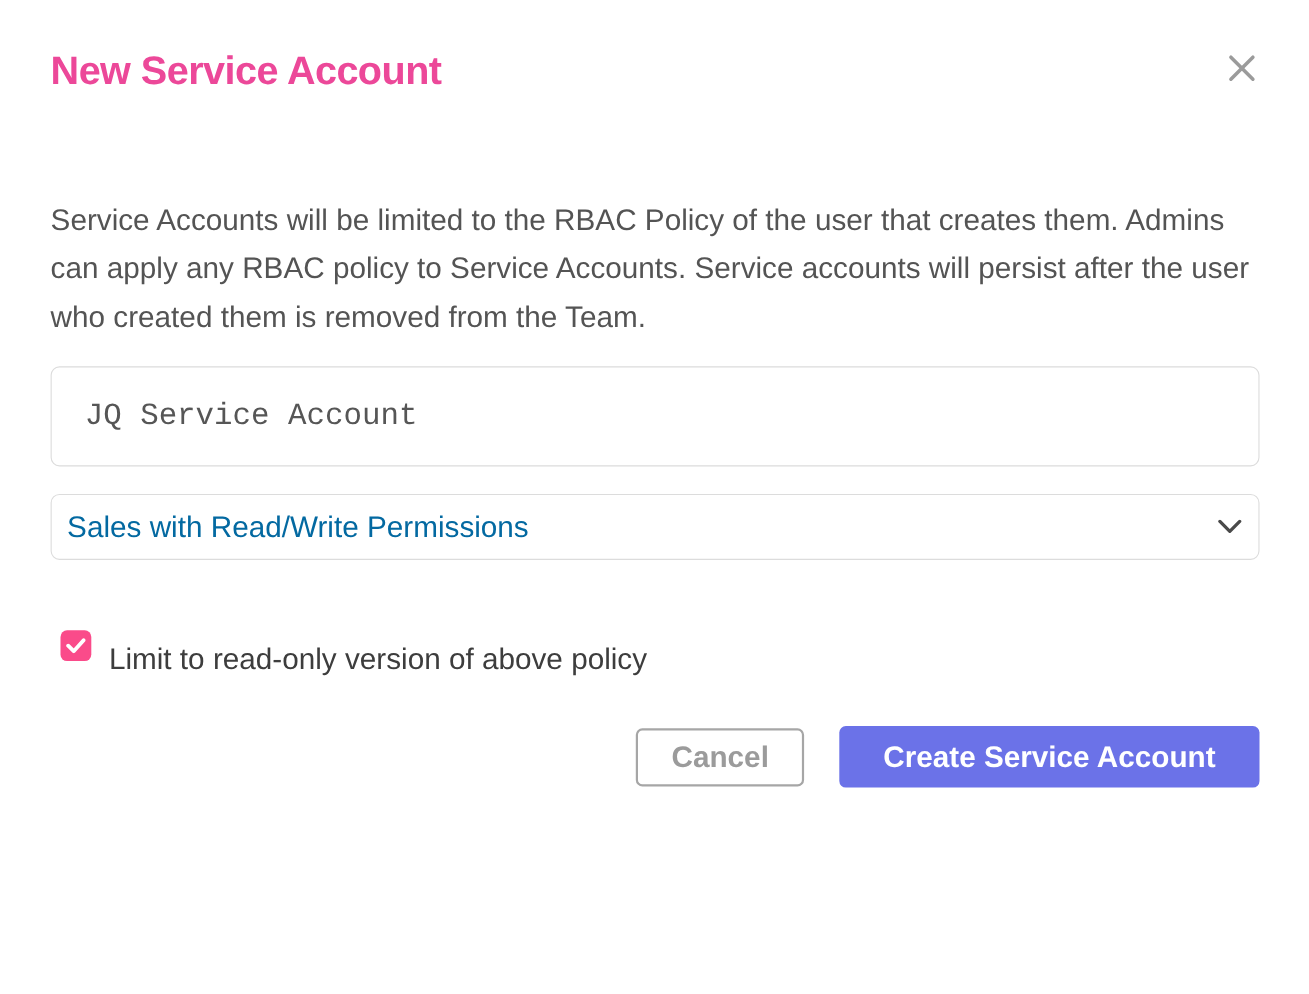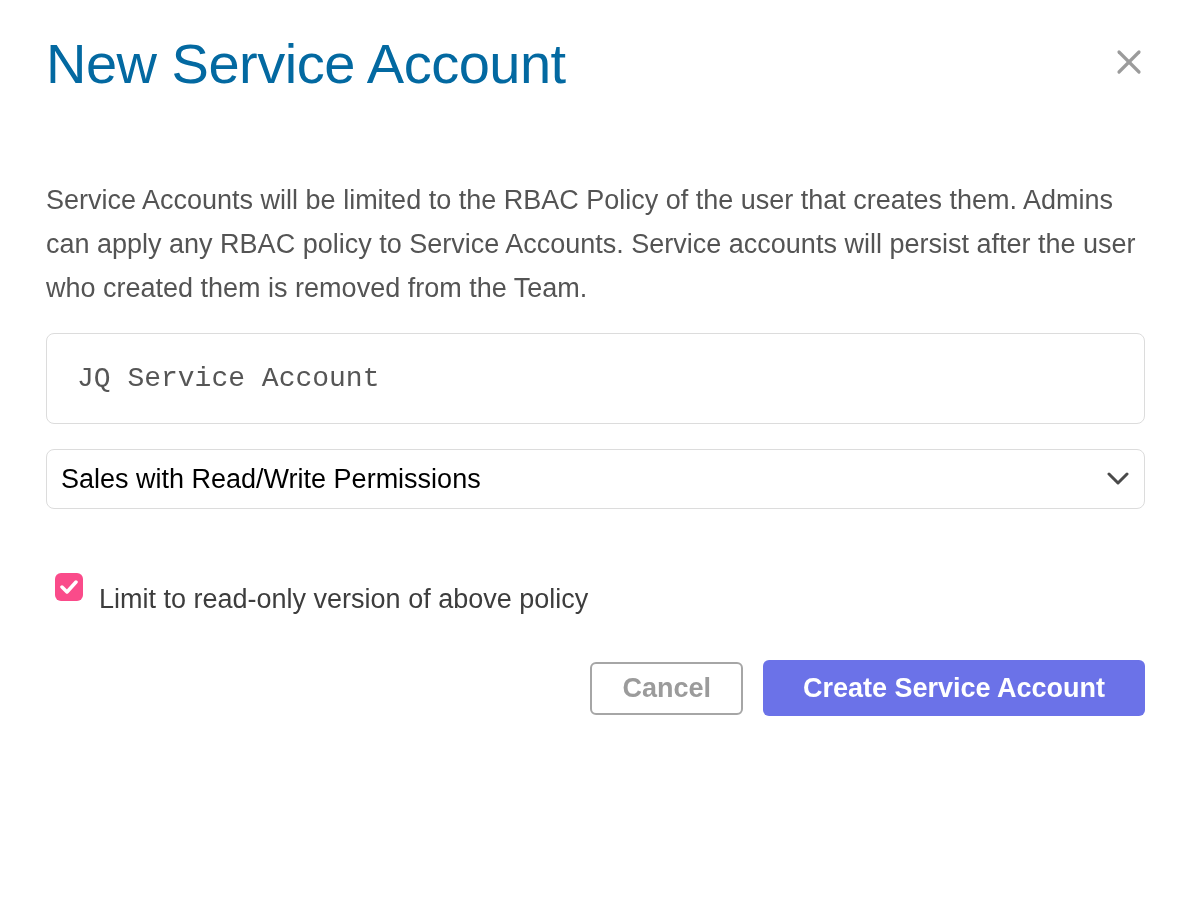--- a/index.html
+++ b/index.html
@@ -17,25 +17,25 @@
     height: 904px;
     padding: 38px 45px 0 46px;
   }
   .modal-header {
     display: flex;
     justify-content: space-between;
     align-items: flex-start;
   }
   .modal-title {
     margin: 0;
-    font-size: 56px;
+    font-size: 36px;
     line-height: 52px;
-    font-weight: 400;
+    font-weight: 700;
     letter-spacing: -0.5px;
-    color: #0369a1;
+    color: #ec4899;
   }
   .close-btn {
     background: none;
     border: none;
     padding: 0;
     margin-top: 8px;
     cursor: pointer;
     line-height: 0;
   }
   .description {
@@ -77,21 +77,21 @@
     -moz-appearance: none;
     appearance: none;
     display: block;
     width: 100%;
     height: 60px;
     border: 1px solid #dcdcdc;
     border-radius: 8px;
     padding: 0 50px 0 14px;
     font-family: "Liberation Sans", sans-serif;
     font-size: 27px;
-    color: #000000;
+    color: #0369a1;
     background: #ffffff;
     outline: none;
   }
   .select-chevron {
     position: absolute;
     right: 16px;
     top: 50%;
     transform: translateY(-50%);
     pointer-events: none;
     line-height: 0;
@@ -116,21 +116,21 @@
   .checkbox-label {
     margin-left: 16px;
     font-size: 27px;
     color: #3d3d3d;
     margin-top: 26px;
   }
   .modal-footer {
     display: flex;
     justify-content: flex-end;
     align-items: center;
-    gap: 20px;
+    gap: 32px;
     margin-top: 45px;
   }
   .cancel-btn {
     min-width: 151px;
     height: 53px;
     padding: 0 30px;
     background: #ffffff;
     border: 2px solid #a6a6a6;
     border-radius: 6px;
     font-family: "Liberation Sans", sans-serif;

